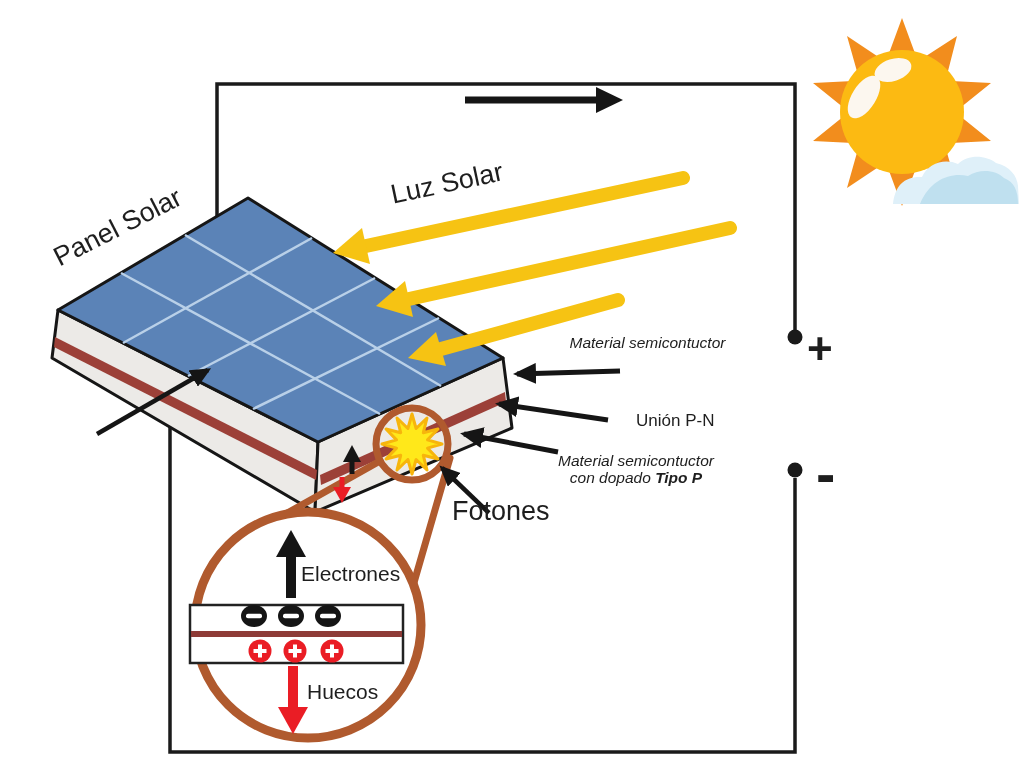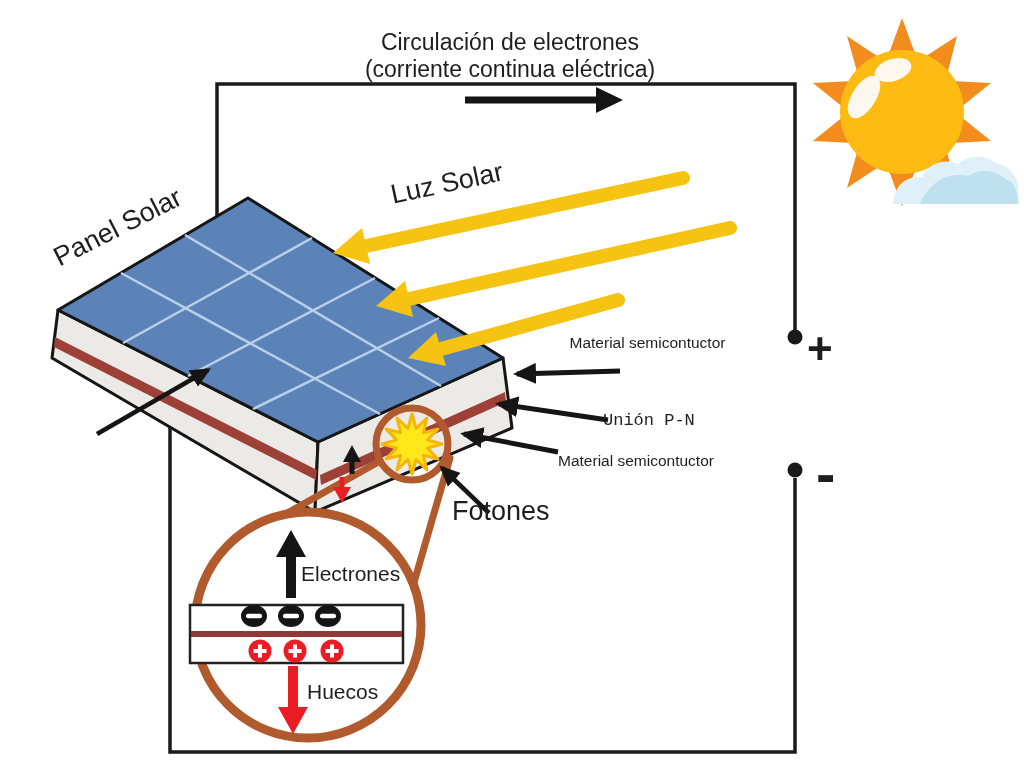--- a/index.html
+++ b/index.html
@@ -9,21 +9,21 @@
     font-family:"Liberation Sans","DejaVu Sans",sans-serif;
     color:#1e1e1e;
   }
   #stage{position:absolute;inset:0;}
   svg{position:absolute;left:0;top:0;}
   .txt{position:absolute;white-space:nowrap;color:#1e1e1e;}
   .center{text-align:center;white-space:normal;}
   .title{font-size:23px;line-height:27px;}
   .big-label{font-size:27px;}
   .rot{transform-origin:center center;}
-  .small-label{font-size:15.5px;line-height:17px;}
+  .small-label{font-size:15.5px;line-height:17px;font-style:italic;}
   .mid-label{font-size:17px;}
   .mag-label{font-size:21px;}
   .load-name{font-size:30px;line-height:33px;}
   .plus{font-size:44px;font-weight:700;line-height:44px;}
   .minus{font-size:58px;font-weight:700;line-height:58px;}
   b{font-weight:700;}
 </style>
 </head>
 <body>
 
@@ -145,40 +145,37 @@
     <circle cx="902" cy="112" r="62" fill="#fcba12"></circle>
     <g fill="#fcf7ef">
       <ellipse cx="893" cy="70" rx="19" ry="11" transform="rotate(-18 893 70)"></ellipse>
       <ellipse cx="864" cy="97" rx="12" ry="24" transform="rotate(32 864 97)"></ellipse>
     </g>
     <path fill="#dff0f9" d="M893,204 C895,185 905,176 922,177 C928,163 945,158 958,164 C968,154 986,155 996,163 C1010,166 1017,176 1018,186 L1019,204 Z"></path>
     <path d="M920,204 C930,180 950,172 968,176 C980,168 996,170 1004,178 C1014,182 1018,190 1018,204 Z" fill="#bfe0ef"></path>
   </g>
 </svg>
 
-<div class="txt title center" style="left:260px;top:29px;width:500px;">
-  <div>Circulación de electrones</div>
-  <div>(corriente continua eléctrica)</div>
-</div>
 
 <div class="txt big-label rot" style="left:48px;top:212px;transform:rotate(-27deg);">Panel Solar</div>
 
 <div class="txt big-label rot" style="left:390px;top:168px;transform:rotate(-12deg);">Luz Solar</div>
 
 
 <div class="txt" style="left:452px;top:496px;font-size:27px;">Fotones</div>
 
 <div class="txt small-label center" style="left:545px;top:334px;width:205px;">
   <div>Material semicontuctor</div>
 </div>
 
-<div class="txt mid-label" style="left:603px;top:411px;font-family:Liberation Mono, monospace;">Unión P-N</div>
+<div class="txt mid-label" style="left:636px;top:411px;">Unión P-N</div>
 
 <div class="txt small-label center" style="left:531px;top:452px;width:210px;">
   <div>Material semicontuctor</div>
+  <div><span>con dopado </span><b>Tipo P</b></div>
 </div>
 
 <div class="txt mag-label" style="left:301px;top:562px;text-align:center;">Electrones</div>
 
 <div class="txt mag-label" style="left:307px;top:680px;">Huecos</div>
 
 <div class="txt plus" style="left:807px;top:327px;">+</div>
 
 <div class="txt load-name center" style="left:750px;top:380px;width:242px;">
 </div>

